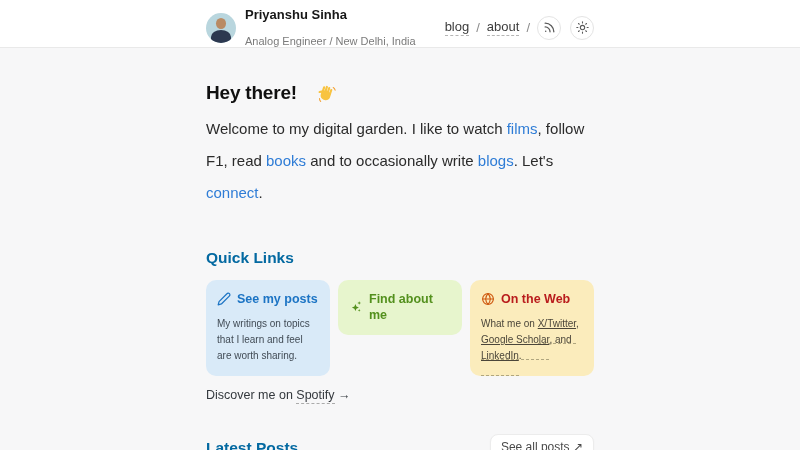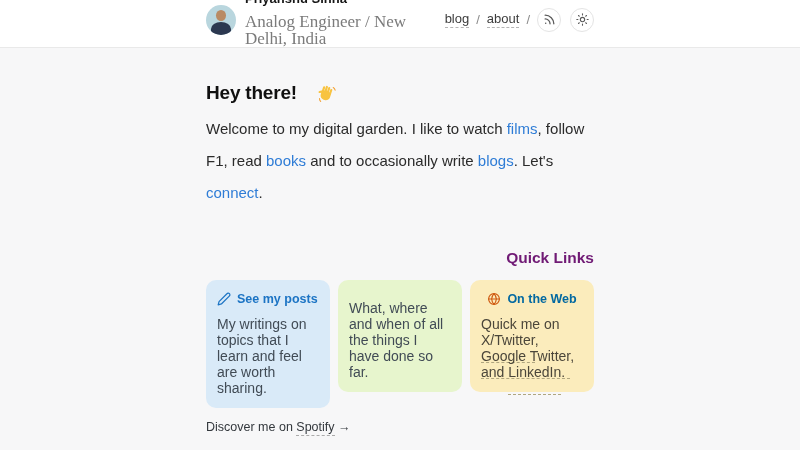--- a/index.html
+++ b/index.html
@@ -11,42 +11,42 @@
     color:#2b2b2b;
   }
   
   .header { height:48px; background:#ffffff; border-bottom:1px solid #e9e9e9; display:flex; align-items:flex-end; }
   .header-inner { width:388px; margin:0 auto; display:flex; align-items:center; }
   .avatar { width:30px; height:30px; border-radius:50%; background:#b9d6de; position:relative; overflow:hidden; flex:0 0 auto; }
   .avatar::before { content:""; position:absolute; top:5px; left:10px; width:10px; height:11px; border-radius:50%; background:#b98a63; }
   .avatar::after { content:""; position:absolute; top:17px; left:5px; width:20px; height:14px; border-radius:50% 50% 0 0; background:#2c3850; }
   .who { margin-left:9px; line-height:1; }
   .name { font-size:13px; font-weight:bold; color:#171717; }
-  .subtitle { font-size:17px; color:#7b7b7b; margin-top:8px;font-family:Liberation Serif, serif; }
+  .subtitle { font-size:11px; color:#7b7b7b; margin-top:15px; }
   .nav { margin-left:auto; display:flex; align-items:center; gap:7px; font-size:13px; color:#3d3d3d; }
   .nav-link { border-bottom:1px dashed #b5b5b5; padding-bottom:1px; cursor:pointer; }
   .nav-sep { color:#8a8a8a; }
   .icon-btn { width:24px; height:24px; border:1px solid #e4e4e4; border-radius:50%; background:#fff; display:flex; align-items:center; justify-content:center; cursor:pointer; padding:0; }
   .icon-btn + .icon-btn { margin-left:2px; }
   
   .main { width:388px; margin:0 auto; padding-top:34px; }
   .hero-h { font-size:19px; line-height:22px; font-weight:bold; color:#101010; margin:0; display:flex; align-items:center; gap:20px; letter-spacing:-0.2px; }
   .intro { font-size:15px; line-height:32px; color:#2b2b2b; margin-top:9px; width:388px; }
   .lnk-blue { color:#2e7cd6; cursor:pointer; }
-  .section-h { font-size:15.5px; line-height:19px; font-weight:bold; color:#701a75;text-align:right; }
+  .section-h { font-size:15.5px; line-height:19px; font-weight:bold; color:#0369a1; }
   .quick-h { margin-top:39px; }
   .cards { display:flex; gap:8px; margin-top:13px; align-items:flex-start; }
   .card { width:132px; padding:11px 11px 12px; border-radius:10px; }
   .card-title { display:flex; align-items:center; gap:6px; font-size:12.5px; font-weight:bold; line-height:16px; cursor:pointer; }
-  .card-body { margin-top:9px; font-size:14px; line-height:16px; color:#414b55; }
+  .card-body { margin-top:9px; font-size:10px; line-height:16px; color:#414b55; }
   .card-blue  { background:#d9eaf8; } .card-blue  .card-title { color:#1c74c4; }
   .card-green { background:#e7f5cd; } .card-green .card-title { color:#53901d; }
   .card-yellow{ background:#fbecbc; } .card-yellow .card-body { color:#4b463a; }
-  .card-yellow .card-title { color:#0369a1;justify-content:center; }
-  .card-link { border-bottom:1px dashed #b0a67f; padding-bottom:14px; cursor:pointer; white-space:nowrap; }
+  .card-yellow .card-title { color:#b91c1c; }
+  .card-link { border-bottom:1px dashed #b0a67f; padding-bottom:14px; cursor:pointer; white-space:nowrap;text-decoration:underline; }
   .spotify { margin-top:12px; font-size:12.5px; color:#33383d; }
   .spotify-link { border-bottom:1px dashed #ababab; padding-bottom:1px; cursor:pointer; }
   .posts-head { margin-top:32px; display:flex; align-items:center; justify-content:space-between; }
   .see-all { background:#fff; border:1px solid #ececec; border-radius:8px; padding:5px 10px; font-size:12px; color:#4a4a4a; box-shadow:0 1px 2px rgba(0,0,0,0.04); cursor:pointer; font-family:"Liberation Sans", sans-serif; }
   svg { display:block; }
 </style>
 </head>
 <body>
 
 <div class="header">
@@ -121,35 +121,44 @@
           <svg width="14" height="14" viewBox="0 0 24 24" fill="none" stroke="#1c74c4" stroke-width="2.1" stroke-linecap="round" stroke-linejoin="round">
             <path d="M17 3a2.85 2.85 0 1 1 4 4L7.5 20.5 2 22l1.5-5.5Z"></path>
           </svg>
         </span>
         <span>See my posts</span>
       </div>
       <div class="card-body">My writings on topics that I learn and feel are worth sharing.</div>
     </div>
 
     <div class="card card-green">
-      <div class="card-body">What, where and when of all the things I have done so far.</div>
+      <div class="card-title">
+        <span>
+          <svg width="14" height="14" viewBox="0 0 24 24" fill="#53901d">
+            <path d="M11 7l1.7 4.1L17 13l-4.3 1.9L11 19l-1.7-4.1L5 13l4.3-1.9Z"></path>
+            <path d="M17.5 2l.9 2.3L20.7 5l-2.3.9-.9 2.3-.9-2.3L14.3 5l2.3-.7Z"></path>
+            <path d="M17.5 15.5l.7 1.7 1.7.7-1.7.7-.7 1.7-.7-1.7-1.7-.7 1.7-.7Z"></path>
+          </svg>
+        </span>
+        <span>Find about me</span>
+      </div>
     </div>
 
     <div class="card card-yellow">
       <div class="card-title">
         <span>
           <svg width="14" height="14" viewBox="0 0 24 24" fill="none" stroke="#cf5a10" stroke-width="2" stroke-linecap="round" stroke-linejoin="round">
             <circle cx="12" cy="12" r="9.2"></circle>
             <line x1="2.8" y1="12" x2="21.2" y2="12"></line>
             <path d="M12 2.8a14.6 14.6 0 0 1 4 9.2 14.6 14.6 0 0 1-4 9.2 14.6 14.6 0 0 1-4-9.2 14.6 14.6 0 0 1 4-9.2Z"></path>
           </svg>
         </span>
         <span>On the Web</span>
       </div>
-      <div class="card-body"><span>Quick me on </span><span class="card-link">X/Twitter</span><span>, </span><span class="card-link">Google Twitter</span><span>, and </span><span class="card-link">LinkedIn</span><span>.</span></div>
+      <div class="card-body"><span>What me on </span><span class="card-link">X/Twitter</span><span>, </span><span class="card-link">Google Scholar</span><span>, and </span><span class="card-link">LinkedIn</span><span>.</span></div>
     </div>
 
   </div>
 
   <div class="spotify"><span>Discover me on </span><span class="spotify-link">Spotify</span> <span>→</span></div>
 
   <div class="posts-head">
     <div class="section-h">Latest Posts</div>
     <button class="see-all"><span>See all posts</span> <span>↗</span></button>
   </div>

